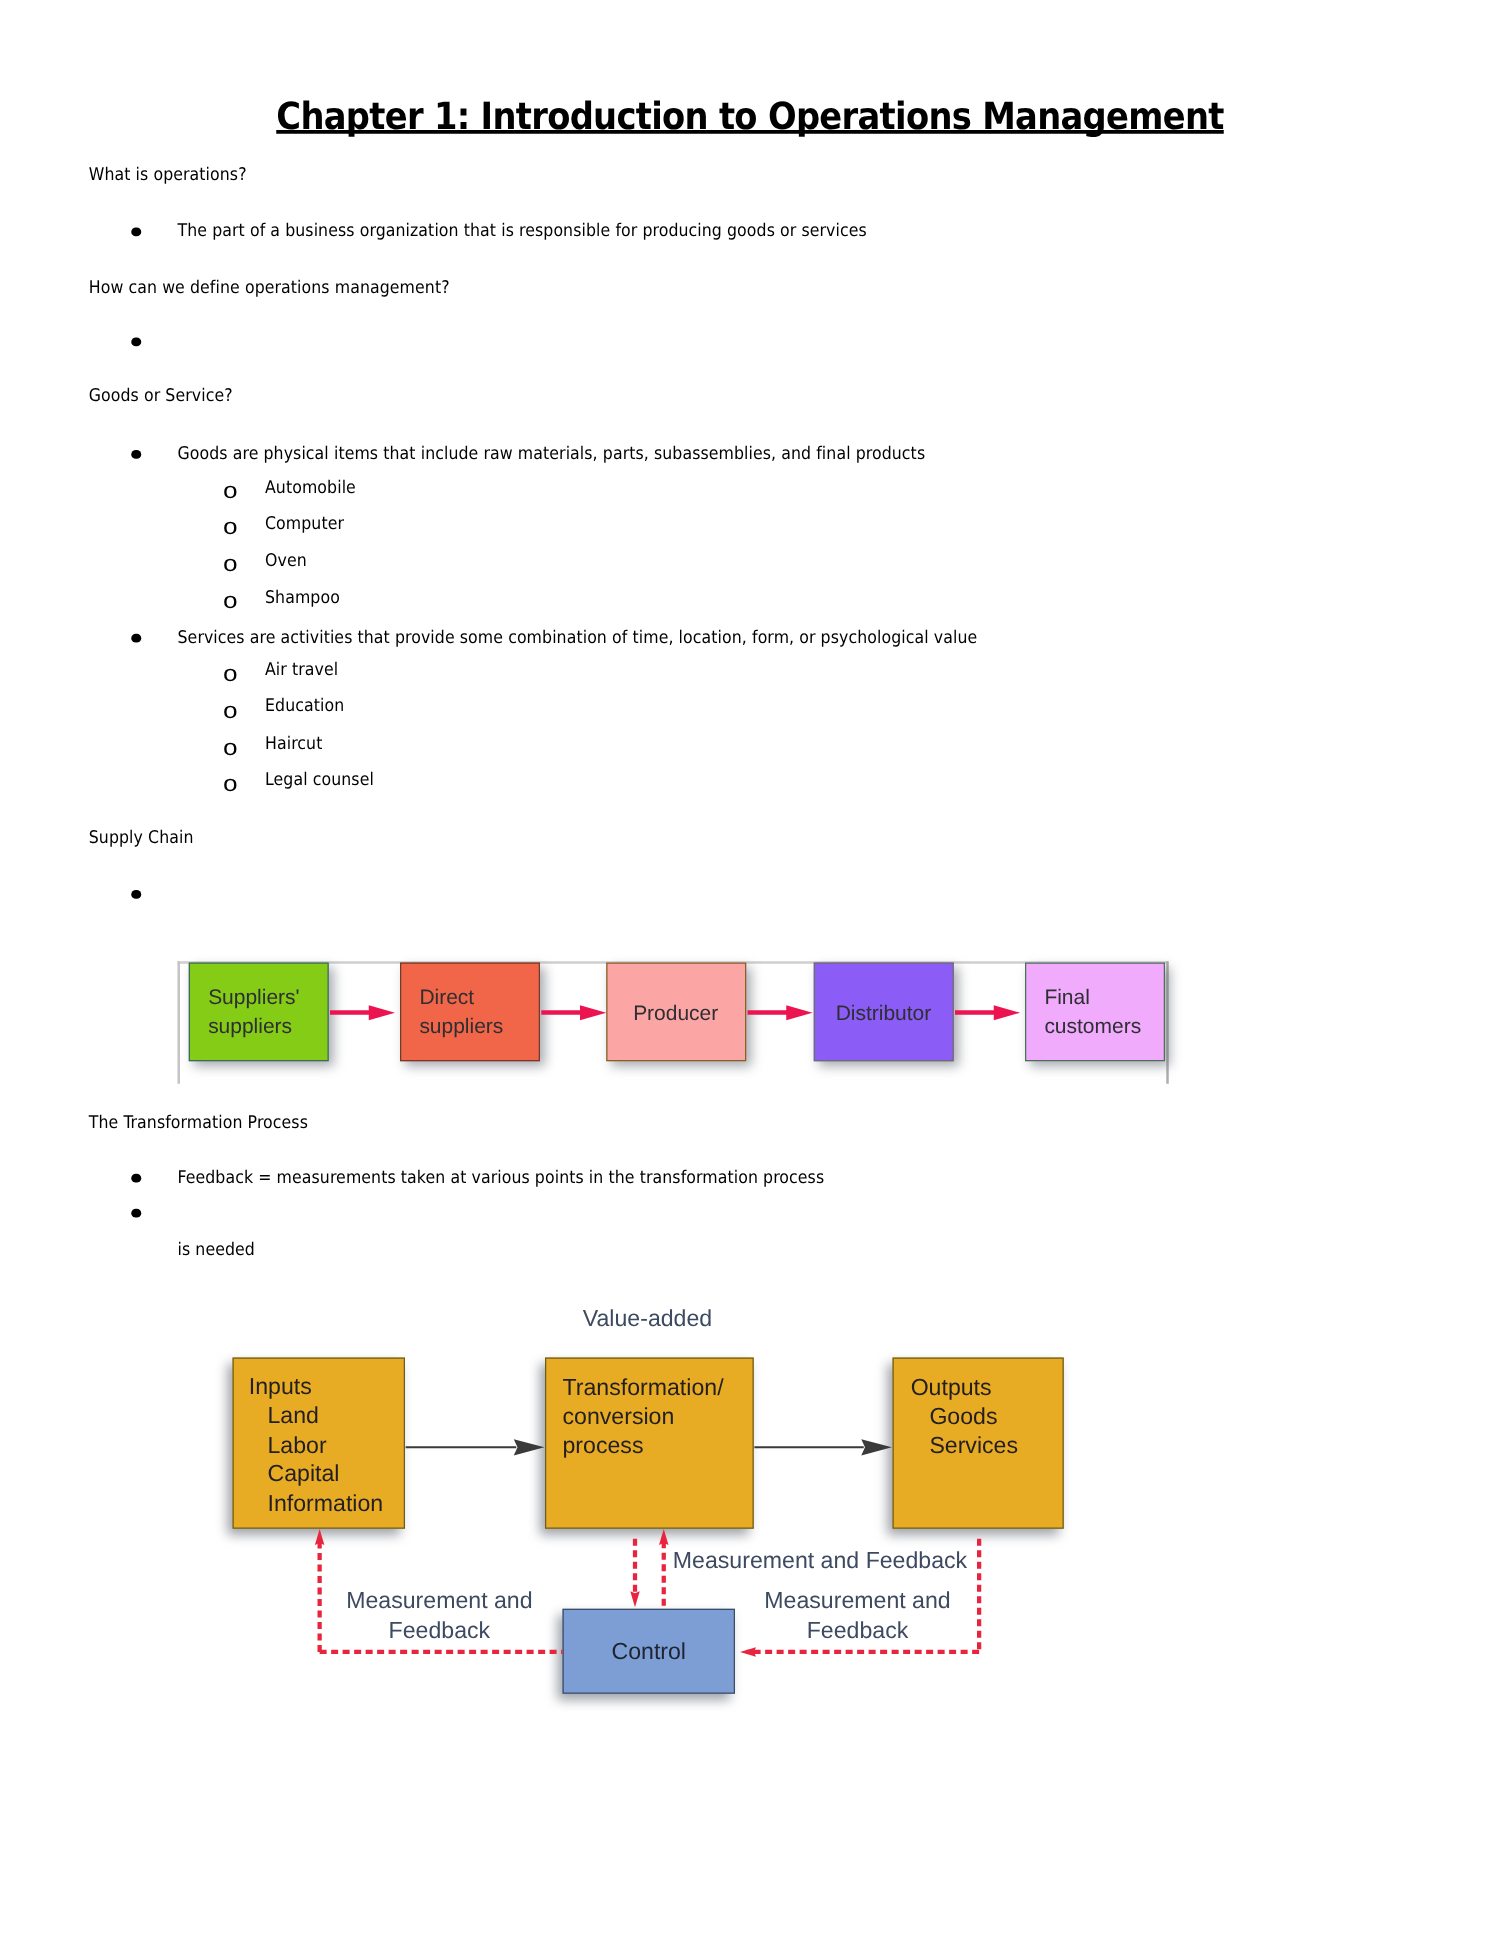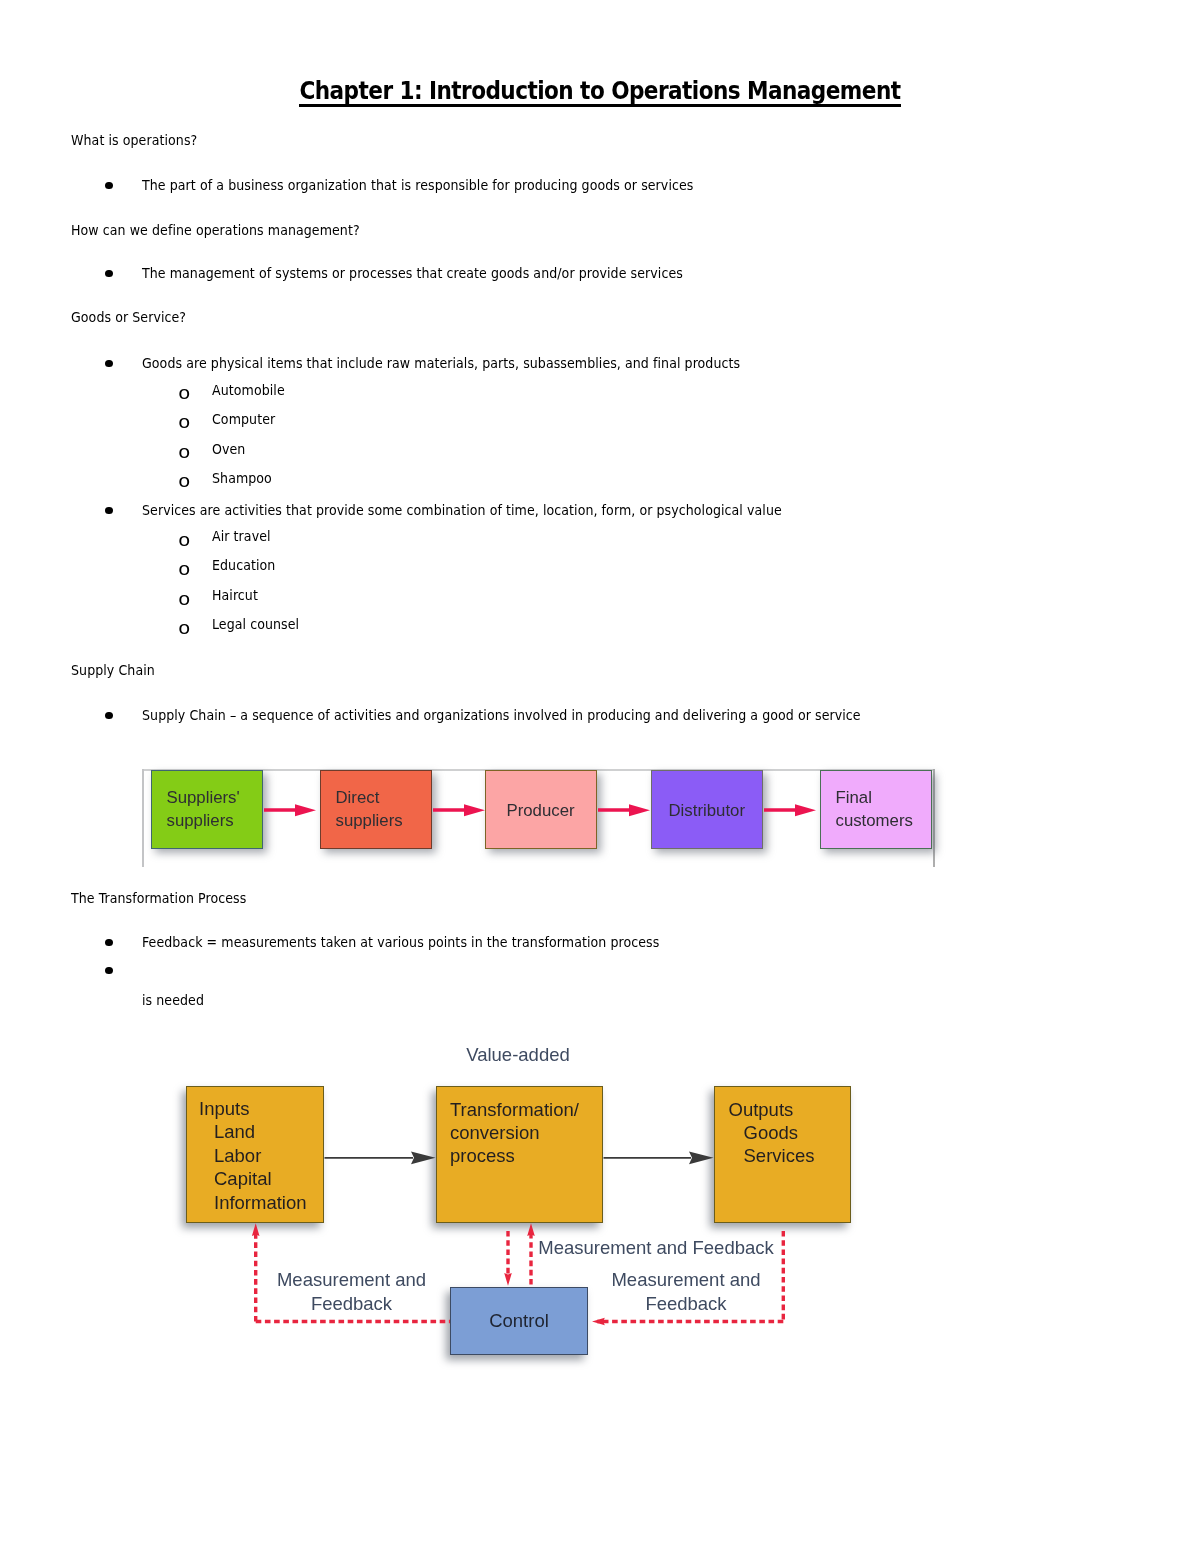--- a/index.html
+++ b/index.html
@@ -6,21 +6,21 @@
   html,body{margin:0;padding:0;}
   body{
     width:1200px;height:1553px;background:#ffffff;position:relative;overflow:hidden;
     font-family:"DejaVu Sans",sans-serif;font-stretch:condensed;color:#000000;
   }
   .page{position:absolute;left:0;top:0;width:1200px;height:1553px;}
 
   
   .doc-title{
     position:absolute;left:0;top:0;width:1200px;text-align:center;
-    font-size:24px;font-weight:bold;font-stretch:condensed;line-height:1;letter-spacing:-0.55px;
+    font-size:30px;font-weight:bold;font-stretch:condensed;line-height:1;letter-spacing:-0.55px;
   }
   .doc-title span{ position:relative; display:inline-block; }
   .doc-title span::after{ content:""; position:absolute; left:0; right:0; top:25px; height:3.2px; background:#000; }
 
   
   .tx{position:absolute;font-size:14px;font-stretch:condensed;line-height:1;white-space:nowrap;letter-spacing:0.075px;}
   .dot{position:absolute;width:7.8px;height:7.4px;border-radius:50%;background:#000;}
   .circ{position:absolute;font-family:"Liberation Mono",monospace;font-size:18.3px;line-height:1;color:#000;display:inline-block;transform:scaleX(1.14);transform-origin:left top;}
 
   
@@ -48,21 +48,20 @@
   </div>
 
   <div class="tx" style="left:71px;top:133.0px">What is operations?</div>
 
   <span class="dot" style="left:105.4px;top:182px"></span>
   <div class="tx" style="left:142px;top:178.0px">The part of a business organization that is responsible for producing goods or services</div>
 
   <div class="tx" style="left:71px;top:222.5px">How can we define operations management?</div>
 
   <span class="dot" style="left:105.4px;top:270px"></span>
-  <div class="tx" style="left:142px;top:266.0px">The management of systems or processes that create goods and/or provide services</div>
 
   <div class="tx" style="left:71px;top:310.0px">Goods or Service?</div>
 
   <span class="dot" style="left:105.4px;top:360px"></span>
   <div class="tx" style="left:142px;top:355.8px">Goods are physical items that include raw materials, parts, subassemblies, and final products</div>
 
   <span class="circ" style="left:177.6px;top:385px">o</span>
   <div class="tx" style="left:212px;top:382.7px">Automobile</div>
   <span class="circ" style="left:177.6px;top:414px">o</span>
   <div class="tx" style="left:212px;top:411.8px">Computer</div>
@@ -79,21 +78,20 @@
   <span class="circ" style="left:177.6px;top:561px">o</span>
   <div class="tx" style="left:212px;top:558.3px">Education</div>
   <span class="circ" style="left:177.6px;top:591px">o</span>
   <div class="tx" style="left:212px;top:587.7px">Haircut</div>
   <span class="circ" style="left:177.6px;top:620px">o</span>
   <div class="tx" style="left:212px;top:617.0px">Legal counsel</div>
 
   <div class="tx" style="left:71px;top:662.6px">Supply Chain</div>
 
   <span class="dot" style="left:105.4px;top:712px"></span>
-  <div class="tx" style="left:142px;top:707.7px">Supply Chain – a sequence of activities and organizations involved in producing and delivering a good or service</div>
 
   <div id="sc-wrap">
 
     <div style="position:absolute;left:142.3px;top:769.3px;width:792px;height:1.4px;background:#cfd0d1;"></div>
     <div style="position:absolute;left:142.3px;top:769px;width:1.6px;height:98px;background:#c3c4c6;"></div>
     <div style="position:absolute;left:933px;top:769px;width:1.8px;height:98px;background:#aeaeae;"></div>
 
     <div class="sc-shadow" style="left:155px;top:774px;width:112px;height:79px;"></div>
     <div class="sc-box" style="left:151px;top:770px;width:112px;height:79px;background:#84cc16;border-color:#3f6670">
       <div>Suppliers'</div>

